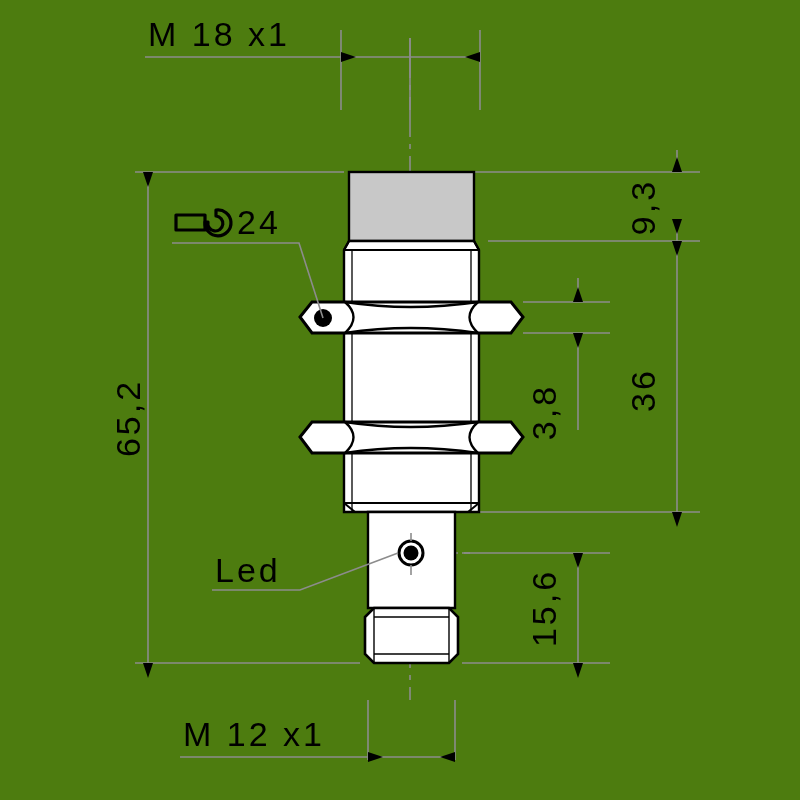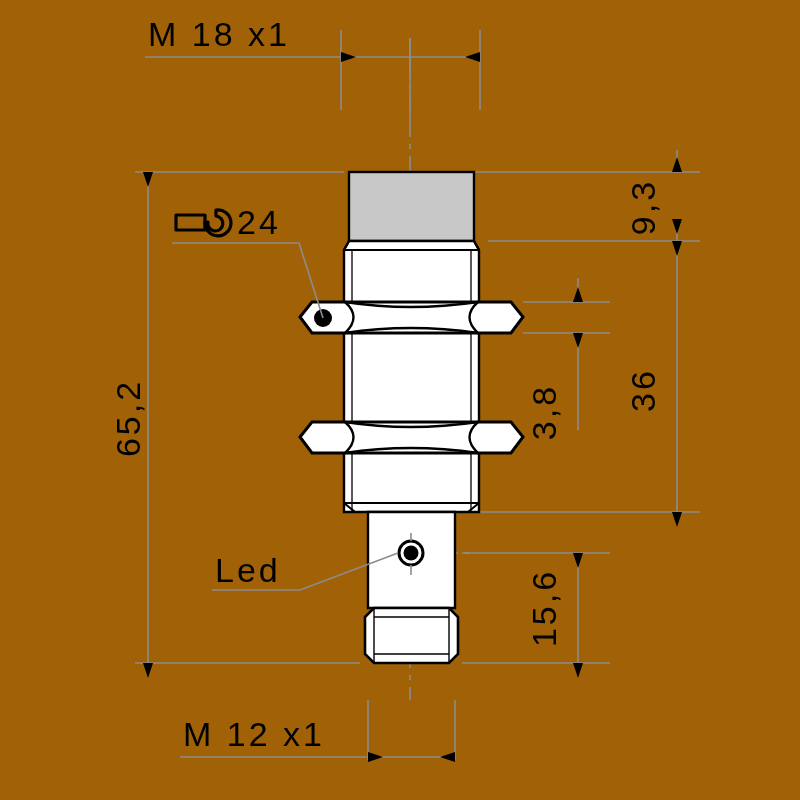--- a/index.html
+++ b/index.html
@@ -1,18 +1,18 @@
 <!DOCTYPE html>
 <html><head>
 <meta charset="utf-8">
 <style>
   html,body{margin:0;padding:0;background:#ffffff;}
   body{width:800px;height:800px;overflow:hidden;
        font-family:"Liberation Sans", sans-serif;}
-  #stage{position:relative;width:800px;height:800px;background:#a16207;}
+  #stage{position:relative;width:800px;height:800px;background:#4d7c0f;}
   svg{display:block;}
   .dimtext{font-family:"Liberation Sans", sans-serif;fill:#000;
            font-size:34px;letter-spacing:3px;}
 </style>
 </head>
 <body>
 
 <div id="stage">
 <svg width="800" height="800" viewBox="0 0 800 800">
 

